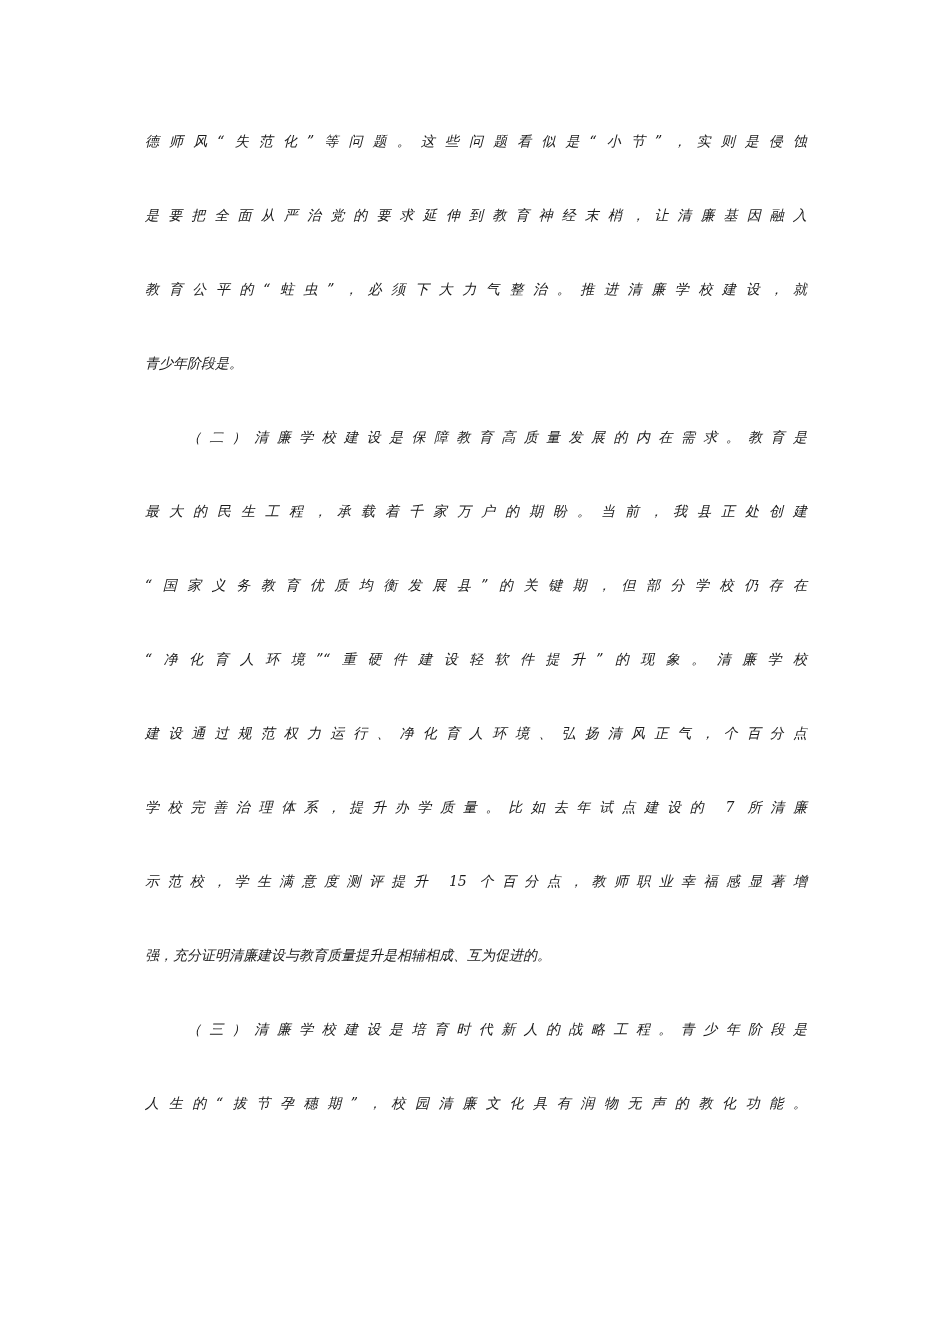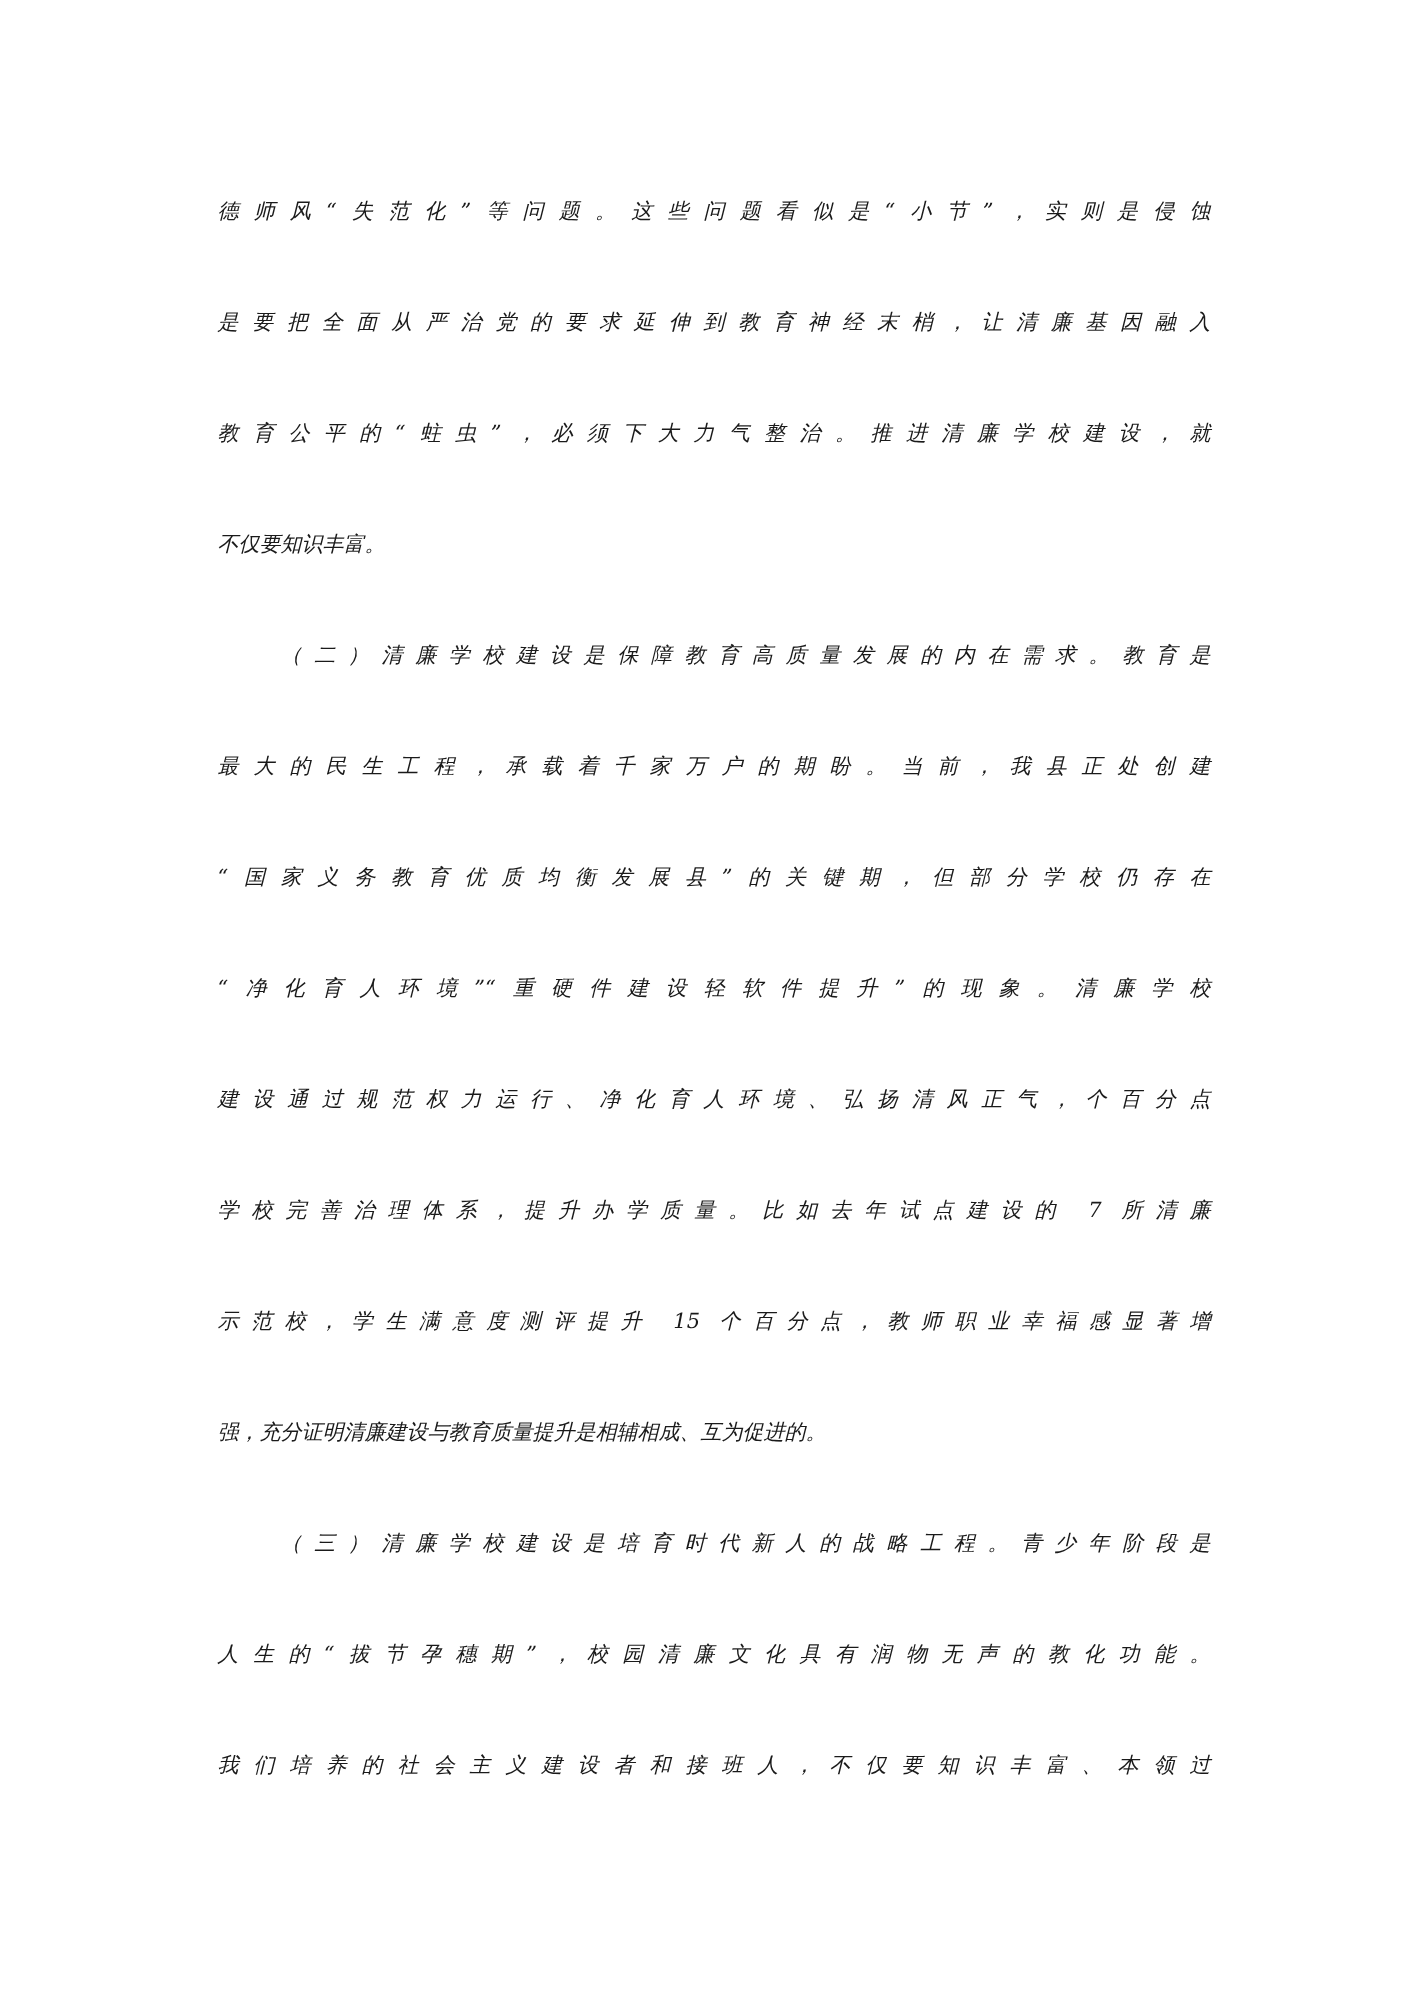--- a/index.html
+++ b/index.html
@@ -49,34 +49,33 @@
 </head>
 <body>
 
 <div class="page">
   <div class="body-text">
 
     <div>
       <div class="line">德师风“失范化”等问题。这些问题看似是“小节”，实则是侵蚀</div>
       <div class="line">是要把全面从严治党的要求延伸到教育神经末梢，让清廉基因融入</div>
       <div class="line">教育公平的“蛀虫”，必须下大力气整治。推进清廉学校建设，就</div>
-      <div class="line last">不仅要知识丰富。</div>
+      <div class="line last">青少年阶段是。</div>
     </div>
 
     <div>
       <div class="line indent">（二）清廉学校建设是保障教育高质量发展的内在需求。教育是</div>
       <div class="line">最大的民生工程，承载着千家万户的期盼。当前，我县正处创建</div>
       <div class="line">“国家义务教育优质均衡发展县”的关键期，但部分学校仍存在</div>
       <div class="line">“净化育人环境”“重硬件建设轻软件提升”的现象。清廉学校</div>
       <div class="line">建设通过规范权力运行、净化育人环境、弘扬清风正气，个百分点</div>
       <div class="line">学校完善治理体系，提升办学质量。比如去年试点建设的 7 所清廉</div>
       <div class="line">示范校，学生满意度测评提升 15 个百分点，教师职业幸福感显著增</div>
       <div class="line last">强，充分证明清廉建设与教育质量提升是相辅相成、互为促进的。</div>
     </div>
 
     <div>
       <div class="line indent">（三）清廉学校建设是培育时代新人的战略工程。青少年阶段是</div>
       <div class="line">人生的“拔节孕穗期”，校园清廉文化具有润物无声的教化功能。</div>
-      <div class="line">我们培养的社会主义建设者和接班人，不仅要知识丰富、本领过</div>
     </div>
 
   </div>
 </div>
 
 </body></html>

